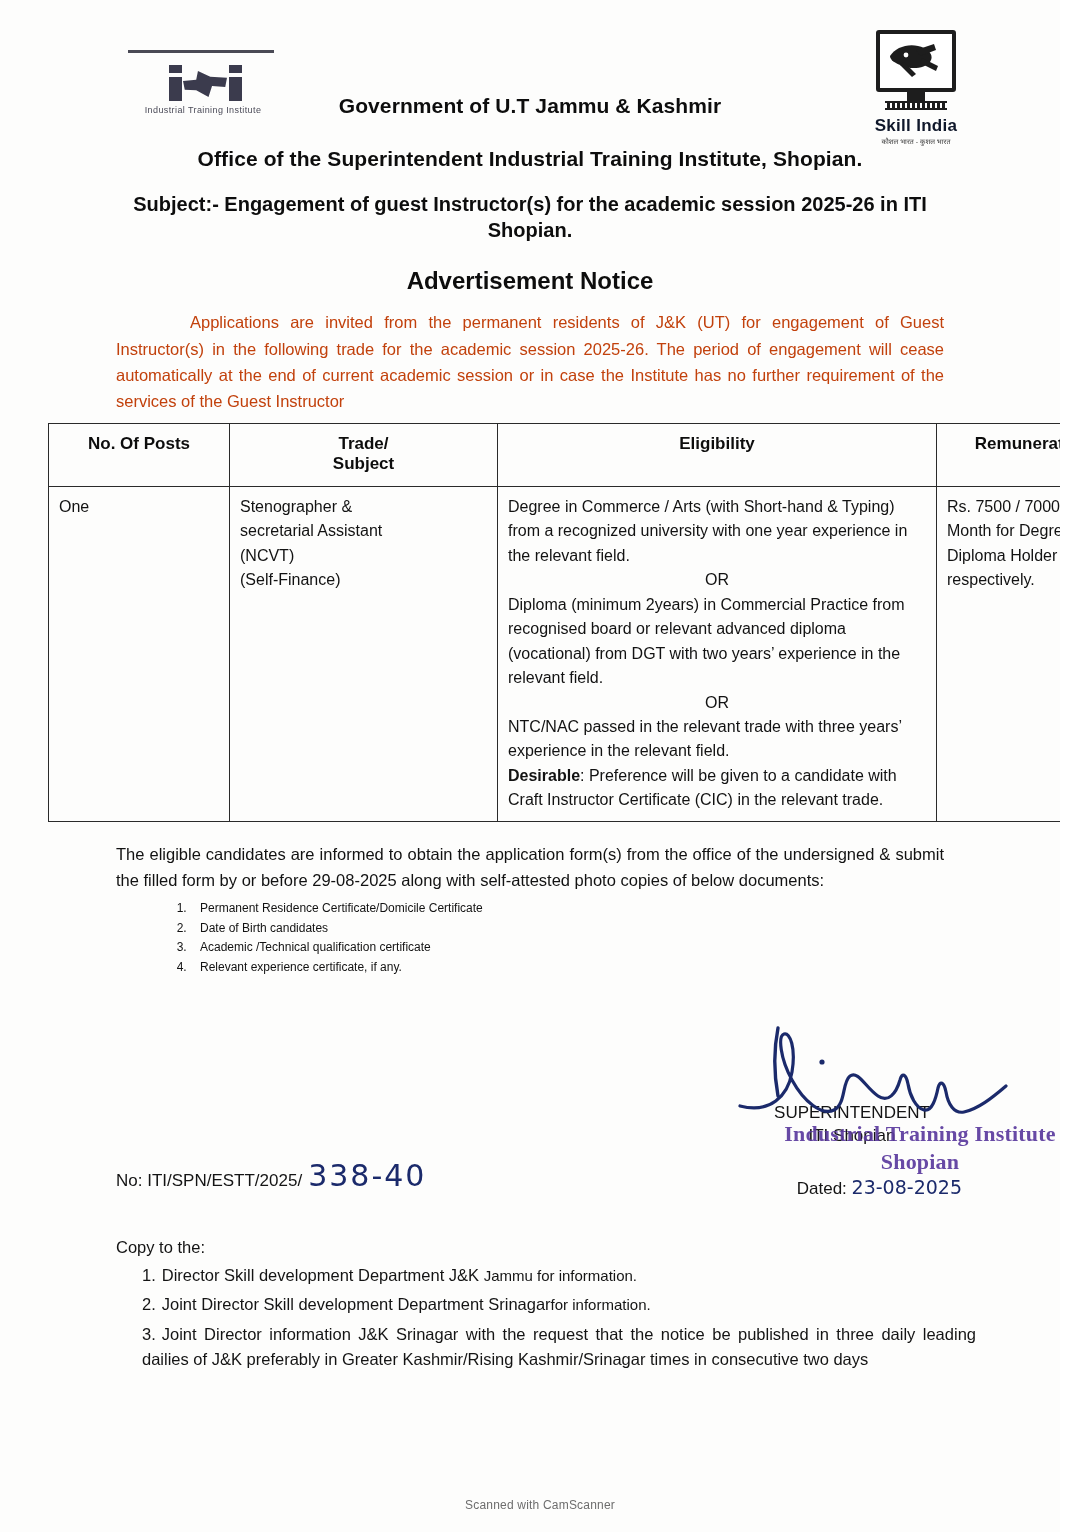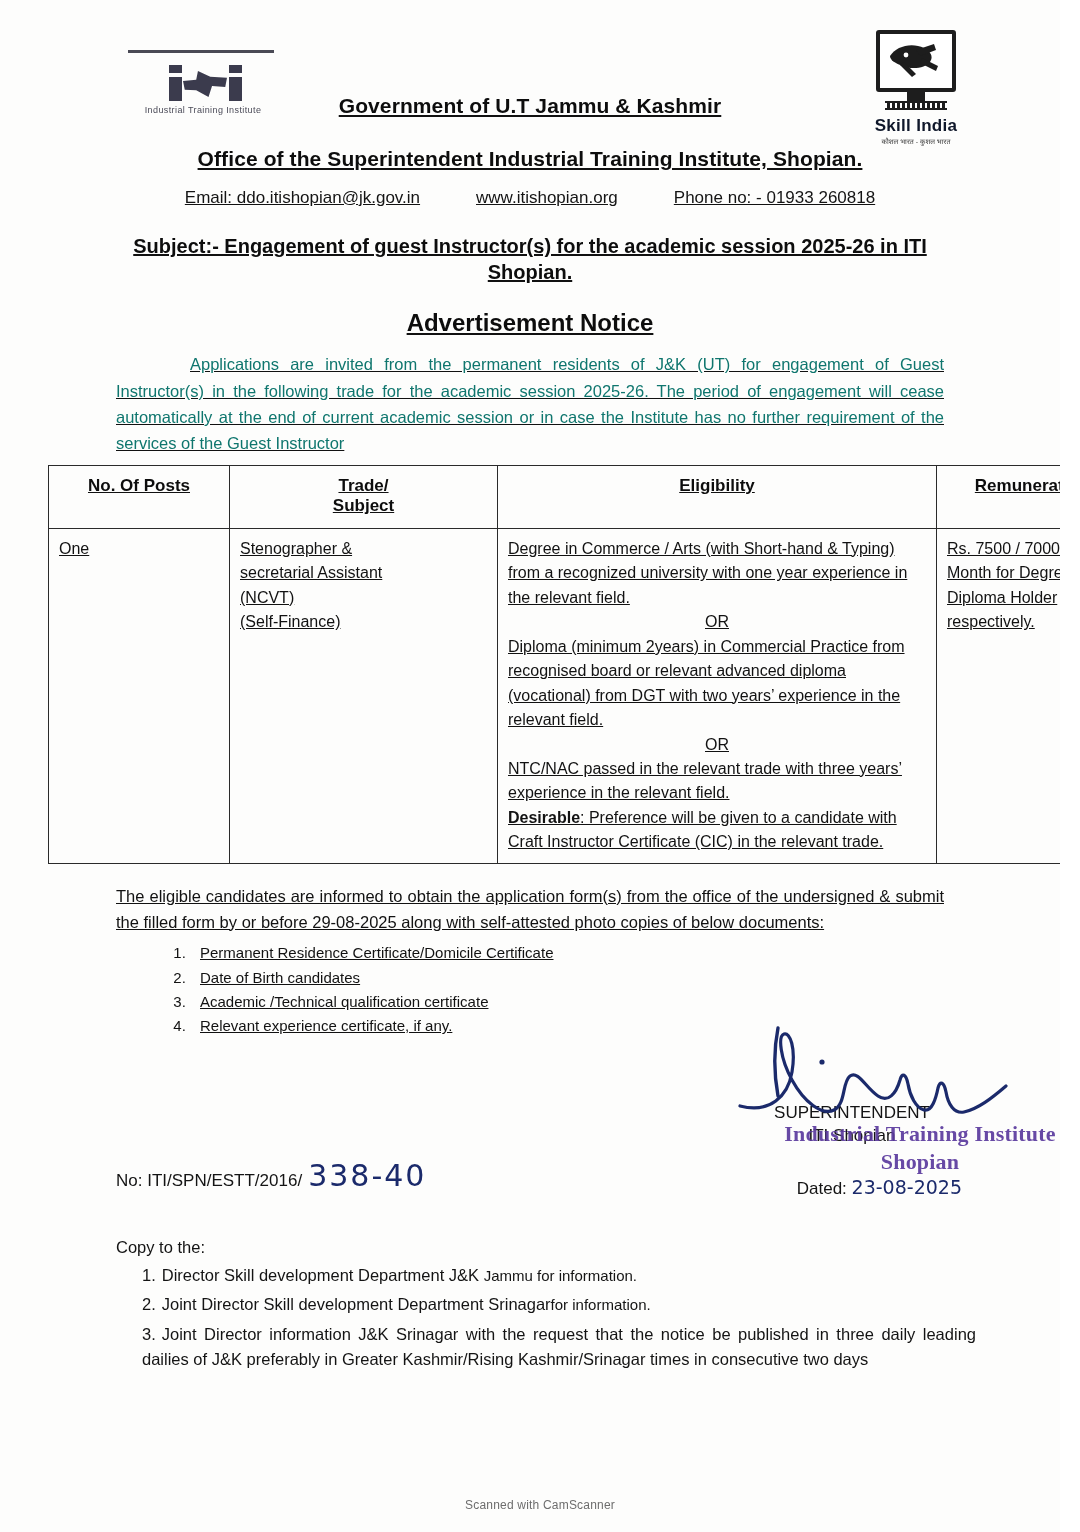--- a/index.html
+++ b/index.html
@@ -10,21 +10,20 @@
   body {
     font-family: "Liberation Sans", sans-serif;
     color: #111111;
   }
   .page {
     position: relative;
     width: 1060px;
     height: 1532px;
     background: #fdfdfc;
     overflow: hidden;
-    text-decoration: underline;
   }
 
   
   .header {
     position: relative;
     height: 150px;
   }
   .iti-logo {
     position: absolute;
     left: 128px;
@@ -174,21 +173,21 @@
     font-size: 24px;
     margin-top: 24px;
     color: #0d0d0d;
   }
   .intro {
     margin: 14px 116px 0 116px;
     font-size: 16.5px;
     line-height: 1.60;
     text-align: justify;
     text-indent: 74px;
-    color: #0f766e;
+    color: #c2410c;
   }
 
   
   .tbl-wrap {
     margin: 8px 48px 0 48px;
     width: 995px;
   }
   table.notice {
     width: 995px;
     border-collapse: collapse;
@@ -228,21 +227,21 @@
   .notice-body {
     margin: 20px 116px 0 116px;
     font-size: 16.5px;
     line-height: 1.56;
     text-align: justify;
     color: #121212;
   }
   ol.docs {
     margin: 6px 0 0 0;
     padding-left: 190px;
-    font-size: 15px;
+    font-size: 12px;
     line-height: 1.62;
     color: #121212;
   }
   ol.docs li {
     padding-left: 10px;
   }
 
   
   .sig-area {
     position: absolute;
@@ -387,25 +386,20 @@
       <div class="mon-stand"></div>
       <div class="mon-base"></div>
       <div class="skill-title">Skill India</div>
       <div class="skill-sub">कौशल भारत - कुशल भारत</div>
     </div>
 
     <div class="gov-line1">Government of U.T Jammu &amp; Kashmir</div>
     <div class="gov-line2">Office of the Superintendent   Industrial Training Institute, Shopian.</div>
   </div>
 
-  <div class="contact-row">
-    <span>Email: ddo.itishopian@jk.gov.in</span>
-    <span class="contact-web">www.itishopian.org</span>
-    <span>Phone no: - 01933 260818</span>
-  </div>
 
   <div class="subject">Subject:- Engagement of guest Instructor(s) for the academic session 2025-26 in ITI Shopian.</div>
   <div class="adv-title">Advertisement Notice</div>
   <div class="intro">Applications are invited from the permanent residents of J&amp;K (UT) for engagement of Guest Instructor(s) in the following trade for the academic session 2025-26. The period of engagement will cease automatically at the end of current academic session or in case the Institute has no further requirement of the services of the Guest Instructor</div>
 
   <div class="tbl-wrap">
     <table class="notice">
       <thead>
         <tr>
           <th class="col-posts">No. Of Posts</th>
@@ -460,21 +454,21 @@
       <circle cx="92" cy="44" r="2.6" fill="#1b2a6b"></circle>
     </svg>
     <div class="stamp">
       <span class="stamp-1">Industrial Training Institute</span>
       <span class="stamp-2">Shopian</span>
     </div>
   </div>
 
   <div class="ref-row">
     <div class="ref-no">
-      <span>No: ITI/SPN/ESTT/2016/</span>
+      <span>No: ITI/SPN/ESTT/2025/</span>
       <span class="hand">338-40</span>
     </div>
     <div class="dated">
       <span>Dated:</span>
       <span class="hand-date">23-08-2025</span>
     </div>
   </div>
 
   <div class="copyto">
     <div class="copyto-head">Copy to the:</div>

